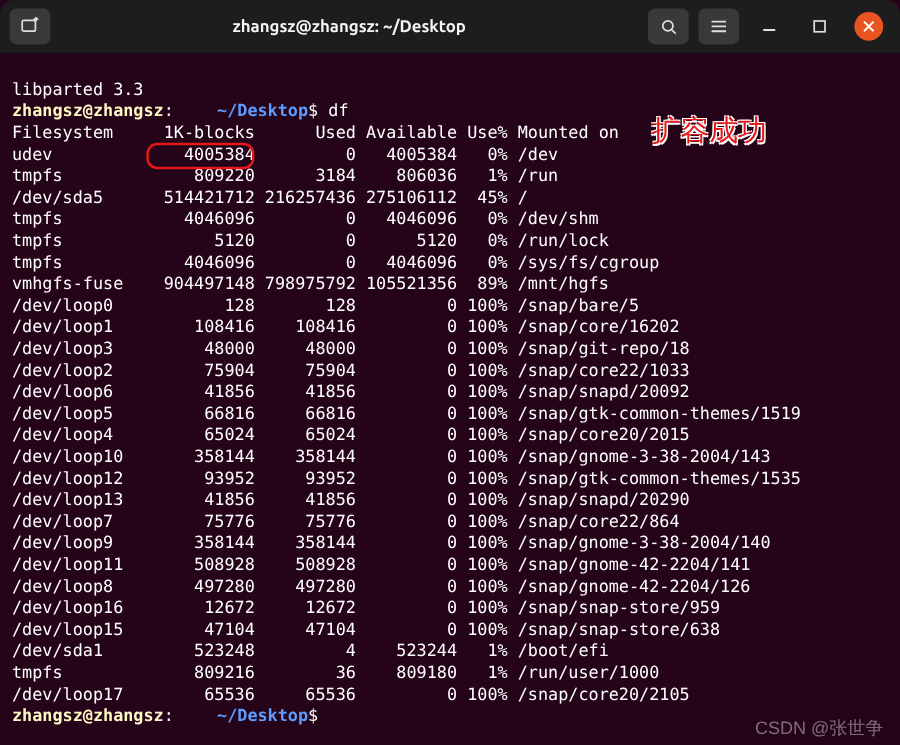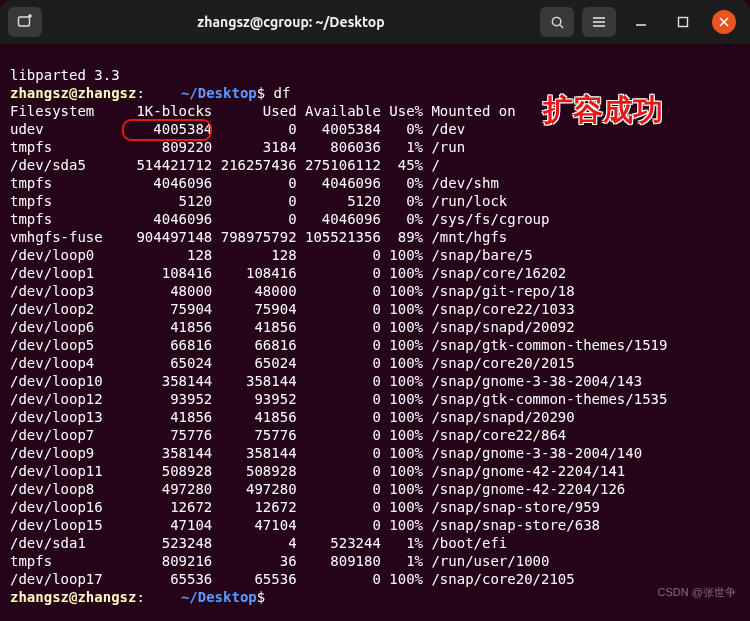--- a/index.html
+++ b/index.html
@@ -67,54 +67,54 @@
     width: 90px;
     height: 22px;
     pointer-events: none;
   }
   .callout {
     position: absolute;
     left: 543px;
     top: 57px;
     color: #e41818;
     font-family: "KaiTi", "STKaiti", serif;
-    font-size: 30px;
-    font-weight: 700;
+    font-size: 24px;
+    font-weight: 400;
     text-shadow:
       -1px -1px 0 #fff, 1px -1px 0 #fff,
       -1px 1px 0 #fff, 1px 1px 0 #fff;
     pointer-events: none;
   }
   .watermark {
     position: absolute;
     right: 14px;
-    bottom: 20px;
+    bottom: 4px;
     color: rgba(230,230,230,0.45);
     font-family: "Microsoft YaHei", sans-serif;
-    font-size: 11px;
+    font-size: 15px;
   }
   .row { display: block; }
   .search-input {
     width: 34px; height: 30px;
     background:#393939; border-radius:6px;
     display:flex; align-items:center; justify-content:center;
   }
 </style>
 </head>
 <body>
 
 <div class="titlebar">
   <div class="tb-btn">
     <svg width="16" height="16" viewBox="0 0 16 16">
         <rect x="1.5" y="3" width="11" height="9" rx="1.5" fill="none" stroke="#e0e0e0" stroke-width="1.4"></rect>
         <line x1="11" y1="2" x2="15" y2="2" stroke="#e0e0e0" stroke-width="1.4"></line>
         <line x1="13" y1="0" x2="13" y2="4" stroke="#e0e0e0" stroke-width="1.4"></line>
       </svg>
   </div>
-  <div class="tb-title">zhangsz@cgroup: ~/Desktop</div>
+  <div class="tb-title">zhangsz@zhangsz: ~/Desktop</div>
   <div class="search-input">
     <svg width="15" height="15" viewBox="0 0 16 16">
         <circle cx="7" cy="7" r="4.5" fill="none" stroke="#e0e0e0" stroke-width="1.5"></circle>
         <line x1="10.5" y1="10.5" x2="14" y2="14" stroke="#e0e0e0" stroke-width="1.5"></line>
       </svg>
   </div>
   <div class="tb-btn">
     <svg width="14" height="14" viewBox="0 0 14 14">
         <line x1="1" y1="3" x2="13" y2="3" stroke="#e0e0e0" stroke-width="1.6"></line>
         <line x1="1" y1="7" x2="13" y2="7" stroke="#e0e0e0" stroke-width="1.6"></line>

